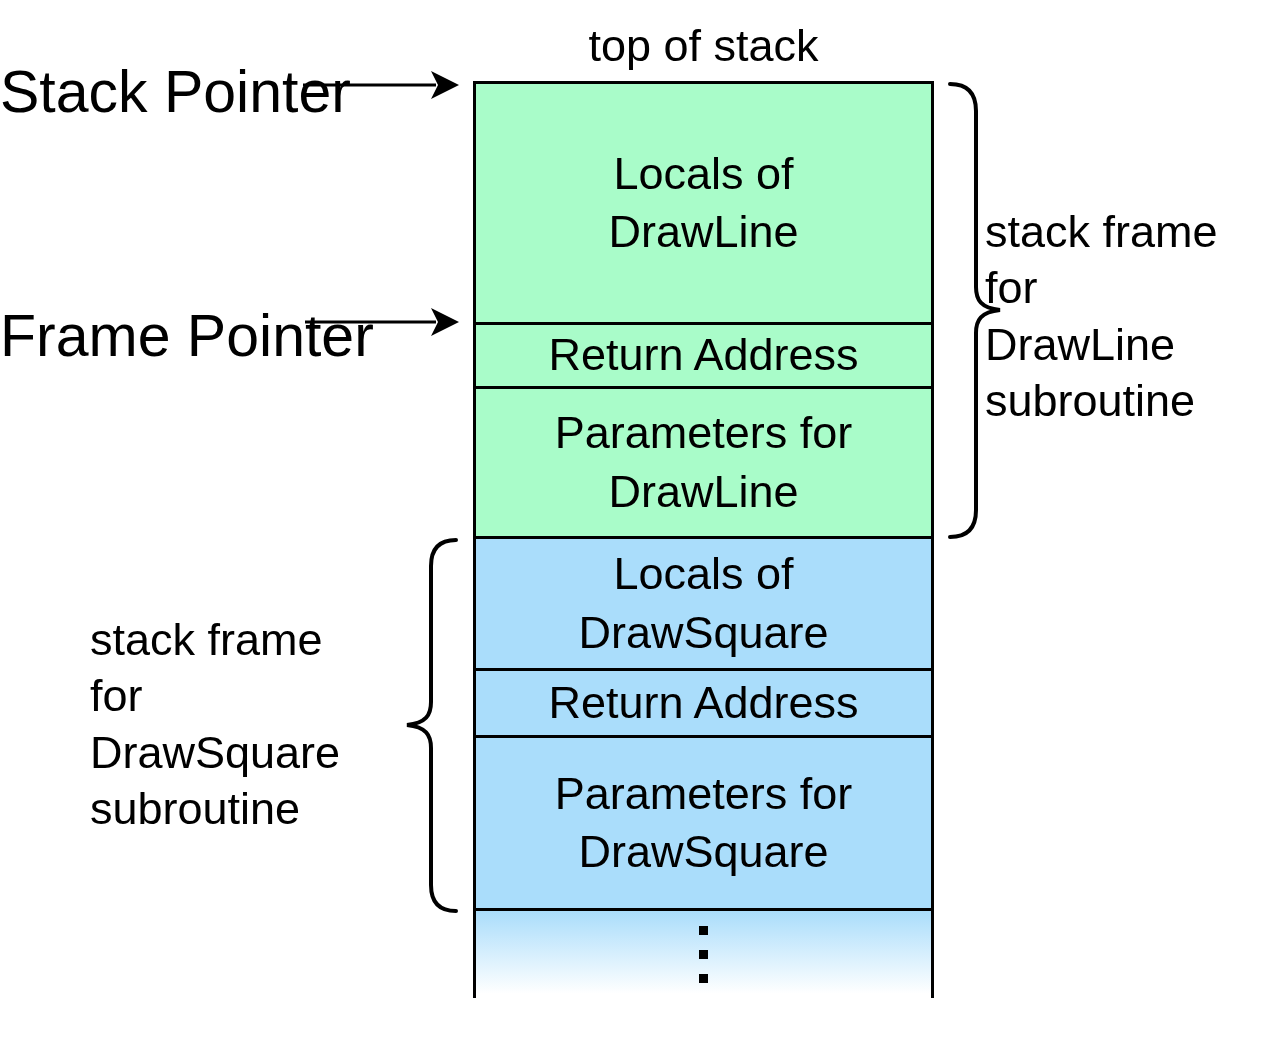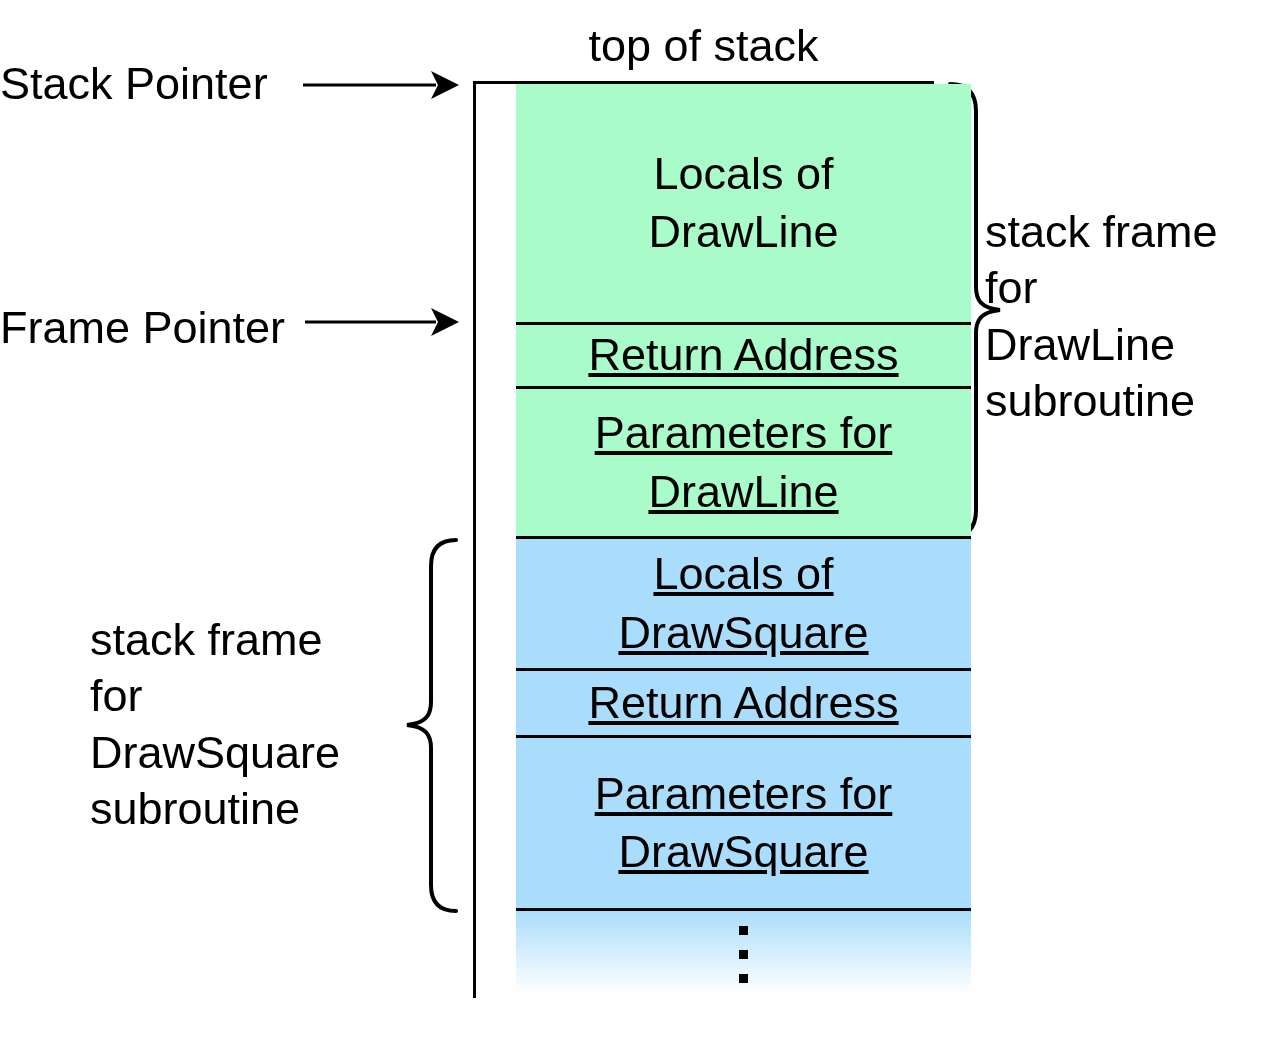--- a/index.html
+++ b/index.html
@@ -23,21 +23,21 @@
     left: 473px; top: 20px; width: 461px;
     text-align: center;
     font-size: 45px;
     line-height: 1.15;
     white-space: pre-line;
   }
   .ptr-label {
     position: absolute;
     left: 0; width: 295px;
     text-align: left;
-    font-size: 45px;
+    font-size: 59px;
     line-height: 1.17;
     white-space: nowrap;
   }
   .ptr-label.sp { top: 58px; }
   .ptr-label.fp { top: 302px; }
   .column {
     position: absolute;
     left: 473px; top: 81px;
     width: 461px; height: 917px;
     border: 3px solid #000;
@@ -45,23 +45,22 @@
   }
   .cell {
     width: 100%;
     display: flex;
     align-items: center;
     justify-content: center;
     text-align: center;
     font-size: 45px;
     line-height: 1.3;
     white-space: pre-line;
-    margin-left: 40px;
   }
-  .cell + .cell { border-top: 3px solid #000; text-decoration: underline; }
+  .cell + .cell { border-top: 3px solid #000; }
   .c1 { height: 238px; }
   .c2 { height: 64px; }
   .c3 { height: 150px; }
   .c4 { height: 132px; }
   .c5 { height: 67px; }
   .c6 { height: 173px; }
   .c7 {
     height: 90px;
     background: linear-gradient(to bottom, var(--fade-from, #aaddfb) 0%, var(--fade-to, #ffffff) 95%);
   }

